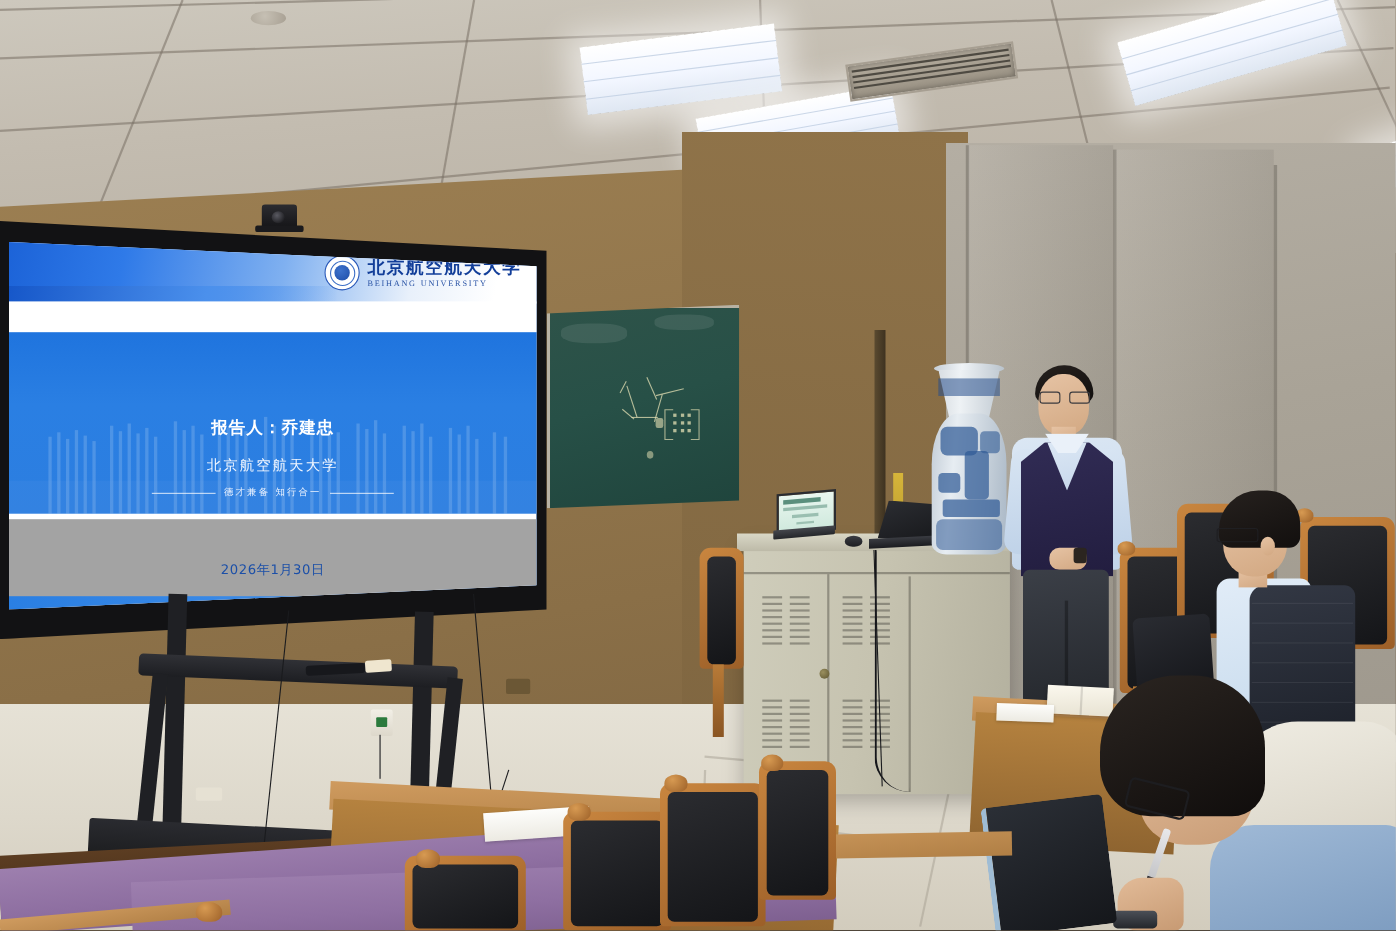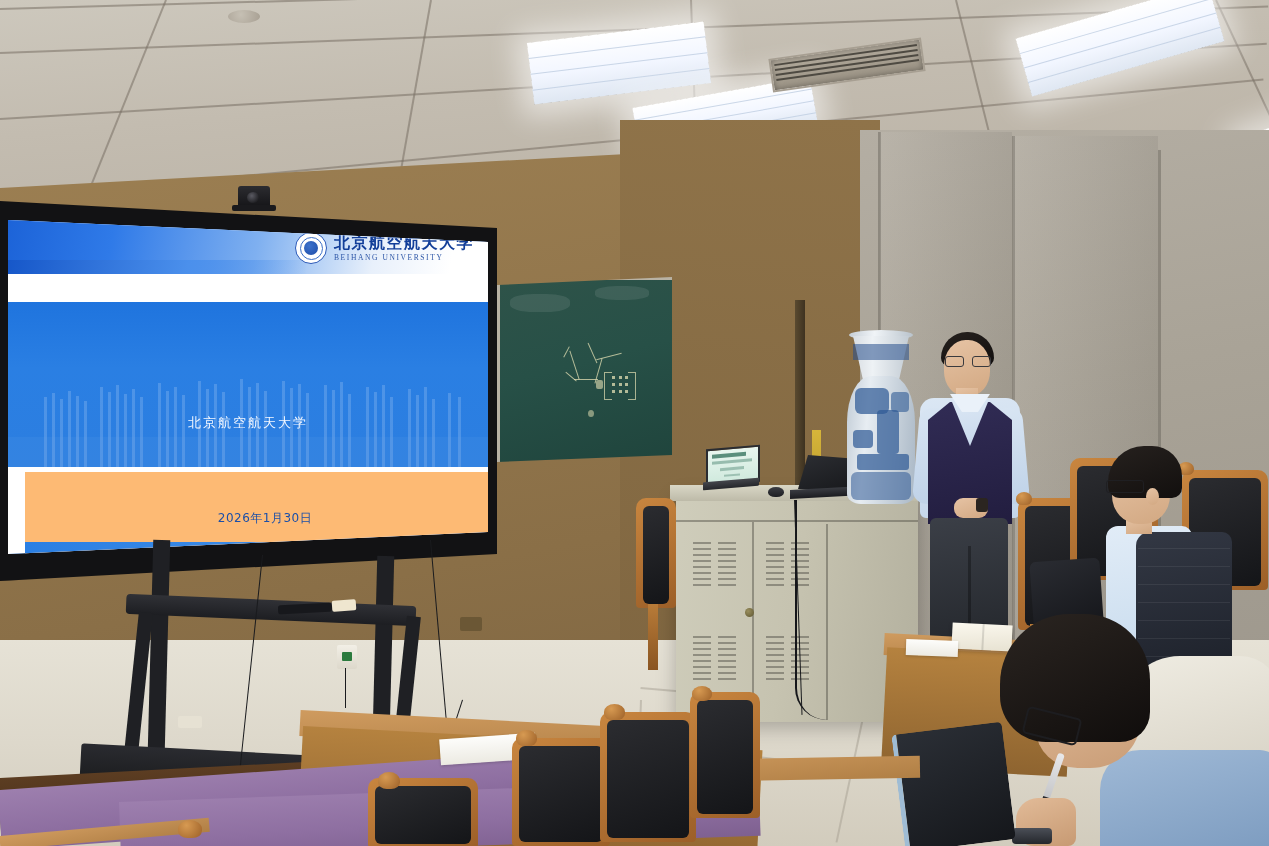--- a/index.html
+++ b/index.html
@@ -81,21 +81,21 @@
     font-size:31px;font-weight:bold;letter-spacing:1px;font-family:"DejaVu Sans",sans-serif;
     text-shadow:0 1px 3px rgba(0,0,0,.35);}
   .slide-speaker{position:absolute;left:0;top:78px;width:100%;text-align:center;color:#fff;
     font-size:15px;font-weight:bold;letter-spacing:1px;font-family:"DejaVu Sans",sans-serif;}
   .slide-org{position:absolute;left:0;top:112px;width:100%;text-align:center;color:#f2f7ff;
     font-size:13px;letter-spacing:2px;font-family:"DejaVu Sans",sans-serif;}
   .slide-motto-wrap{position:absolute;left:0;top:140px;width:100%;display:flex;
     align-items:center;justify-content:center;gap:8px;}
   .motto-rule{width:58px;height:1px;background:rgba(255,255,255,.75);}
   .slide-motto{color:#eaf2ff;font-size:8.5px;letter-spacing:2px;font-family:"DejaVu Sans",sans-serif;}
-  .slide-foot{position:absolute;left:0;top:258px;width:100%;height:82px;background:#fdba74;margin-left:17px;}
+  .slide-foot{position:absolute;left:0;top:258px;width:100%;height:82px;background:#a3a3a3;}
   .slide-date{position:absolute;left:0;top:38px;width:100%;text-align:center;color:#1b4fa8;
     font-size:12px;letter-spacing:.5px;font-family:"DejaVu Sans",sans-serif;}
   .slide-foot-bar{position:absolute;left:0;bottom:0;width:100%;height:12px;
     background:linear-gradient(90deg,#2a7fe3,#4f97ea);}
 
   
   .stand-post{position:absolute;background:#1f2024;}
   .stand-shelf{position:absolute;background:linear-gradient(180deg,#303136,#1d1e22);border-radius:4px;}
   .stand-base{position:absolute;background:linear-gradient(180deg,#2a2b30,#171819);border-radius:3px;}
   .caster{position:absolute;width:13px;height:13px;border-radius:50%;background:#141417;}
@@ -401,21 +401,27 @@
               <i style="left:366px;height:75px;"></i>
             <i style="left:374px;height:82px;"></i>
               <i style="left:382px;height:70px;"></i>
             <i style="left:400px;height:78px;"></i>
               <i style="left:408px;height:72px;"></i>
             <i style="left:416px;height:80px;"></i>
               <i style="left:424px;height:68px;"></i>
             <i style="left:440px;height:74px;"></i>
               <i style="left:450px;height:70px;"></i>
           </div>
+          <div class="slide-speaker">报告人：乔建忠</div>
           <div class="slide-org">北京航空航天大学</div>
+          <div class="slide-motto-wrap">
+            <span class="motto-rule"></span>
+            <span class="slide-motto">德才兼备 知行合一</span>
+            <span class="motto-rule"></span>
+          </div>
         </div>
 
         <div class="slide-foot">
           <div class="slide-date">2026年1月30日</div>
           <div class="slide-foot-bar"></div>
         </div>
       </div>
     </div>
   </div>
 

